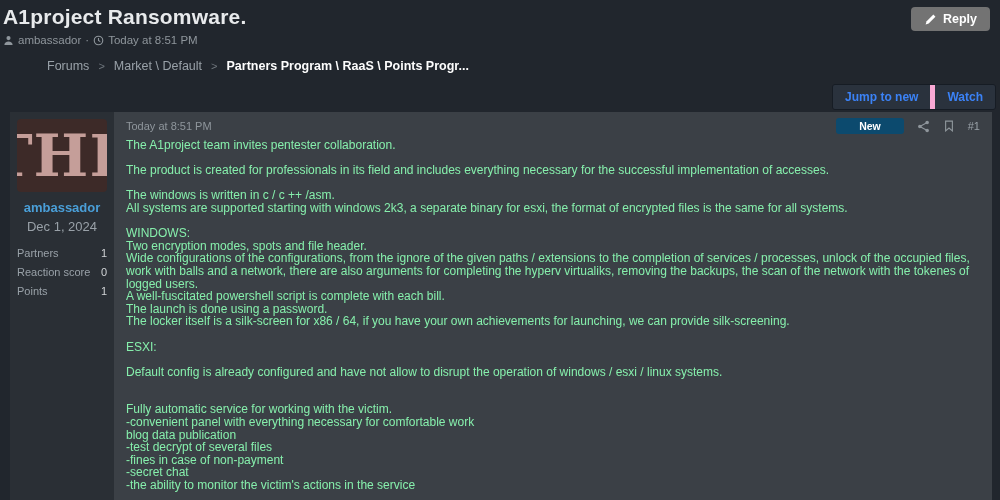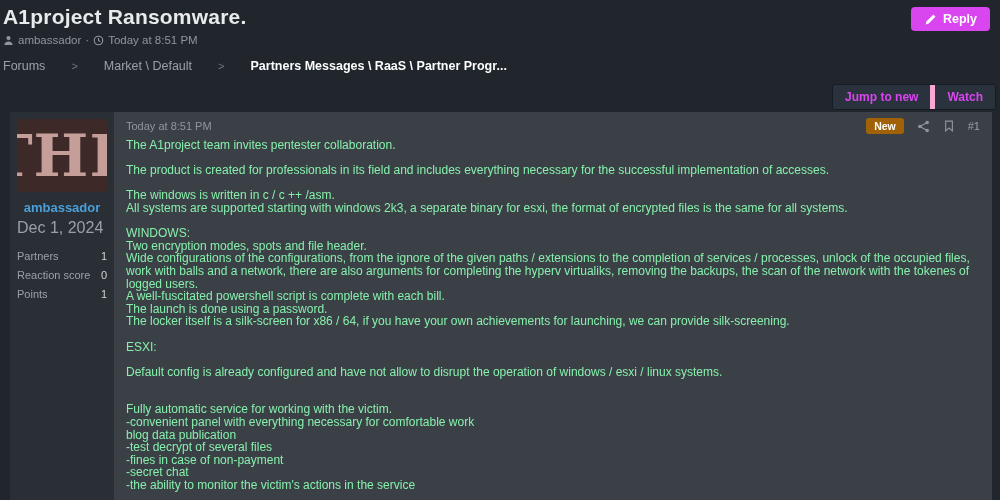--- a/index.html
+++ b/index.html
@@ -9,41 +9,41 @@
     font-family: "Liberation Sans", sans-serif;
     color: #e0e2e4;
   }
   .page { width: 1000px; height: 384px; position: relative; }
 
   
   .thread-header { padding: 5px 4px 0 3px; }
   .title-row { display: flex; justify-content: space-between; align-items: flex-start; }
   .thread-title { font-size: 21px; font-weight: 700; color: #e8eaec; letter-spacing: .2px; }
   .reply-btn {
-    background: #d946ef; color: #fff; border: none; border-radius: 4px;
+    background: #737373; color: #fff; border: none; border-radius: 4px;
     font-family: inherit; font-size: 12.5px; font-weight: 700;
     padding: 5px 13px; margin: 2px 6px 0 0; cursor: pointer;
     display: inline-flex; align-items: center; gap: 6px;
   }
   .thread-meta {
     margin-top: 3px; font-size: 11.5px; color: #8f969c;
     display: flex; align-items: center; gap: 4px;
   }
   .thread-meta a { color: #8f969c; text-decoration: none; }
   .icon { display: inline-flex; vertical-align: middle; }
 
-  .breadcrumb { margin-top: 13px; font-size: 12.5px; color: #99a1a8; display: flex; align-items: center; gap: 26px; }
+  .breadcrumb { margin-top: 13px; font-size: 12.5px; color: #99a1a8; display: flex; align-items: center; gap: 9px; margin-left: 44px; }
   .breadcrumb a { color: #99a1a8; text-decoration: none; }
   .breadcrumb .sep { color: #6f767d; font-size: 11px; }
   .breadcrumb .crumb-current { color: #fdfdfd; font-weight: 700; }
 
   .tool-row { display: flex; justify-content: flex-end; margin: 11px 0 2px 0; }
   .btn-group { display: flex; border: 1px solid #161c24; border-radius: 3px; overflow: hidden; margin-right: 0; }
   .btn-group button {
-    background: #2a323d; color: #d946ef; border: none; font-family: inherit;
+    background: #2a323d; color: #3b82f6; border: none; font-family: inherit;
     font-size: 12px; font-weight: 700; padding: 5px 12px; cursor: pointer;
   }
   .btn-group button + button { border-left: 5px solid #f9a8d4; }
 
   
   .post { display: flex; margin: 2px 8px 0 10px; align-items: stretch; min-height: 407px; }
   .post-sidebar {
     width: 104px; background: #2a2f35; padding: 7px 7px 10px 7px; flex: none;
   }
   .avatar {
@@ -52,36 +52,36 @@
     cursor: pointer;
   }
   .avatar span {
     font-family: "DejaVu Serif", serif; font-weight: 700; font-size: 58px;
     color: #c59e99; letter-spacing: 1px; white-space: nowrap;
   }
   .username {
     display: block; text-align: center; margin-top: 8px;
     color: #4a9fd8; font-size: 13px; font-weight: 700; text-decoration: none;
   }
-  .join-date { margin-top: 4px; font-size: 16px; color: #99a1a8; }
+  .join-date { text-align: center; margin-top: 4px; font-size: 13px; color: #99a1a8; }
   .stats { margin-top: 13px; }
   .stat-row { display: flex; justify-content: space-between; font-size: 11px; margin-bottom: 7px; }
   .stat-label { color: #99a1a8; }
   .stat-value { color: #d0d3d6; }
 
   .post-main { flex: 1; background: #3b4046; padding: 6px 12px 10px 12px; }
   .post-header {
     display: flex; justify-content: space-between; align-items: center;
     font-size: 11px; color: #8f969c; margin-bottom: 5px;
   }
   .post-time { color: #8f969c; text-decoration: none; }
   .post-header-right { display: flex; align-items: center; gap: 13px; }
   .new-badge {
-    background: #a16207; color: #fff; font-size: 10.5px; font-weight: 700;
-    padding: 2px 8px; border-radius: 3px;
+    background: #0c4a6e; color: #fff; font-size: 10.5px; font-weight: 700;
+    padding: 2px 23px; border-radius: 3px;
   }
   .post-number { color: #99a1a8; text-decoration: none; font-size: 11px; }
 
   .post-body { margin-top: 2px; }
   .post-line {
     font-size: 12px; line-height: 12.6px; min-height: 12.6px;
     color: #86efac; white-space: pre-wrap;
   }
 </style>
 </head>
@@ -117,21 +117,21 @@
           </svg>
       </span>
       <span>Today at 8:51 PM</span>
     </div>
 
     <nav class="breadcrumb">
       <a href="#">Forums</a>
       <span class="sep">&gt;</span>
       <a href="#">Market \ Default</a>
       <span class="sep">&gt;</span>
-      <span class="crumb-current">Partners Messages \ RaaS \ Partner Progr...</span>
+      <span class="crumb-current">Partners Program \ RaaS \ Points Progr...</span>
     </nav>
 
     <div class="tool-row">
       <div class="btn-group">
         <button>Jump to new</button>
         <button>Watch</button>
       </div>
     </div>
   </header>
 

